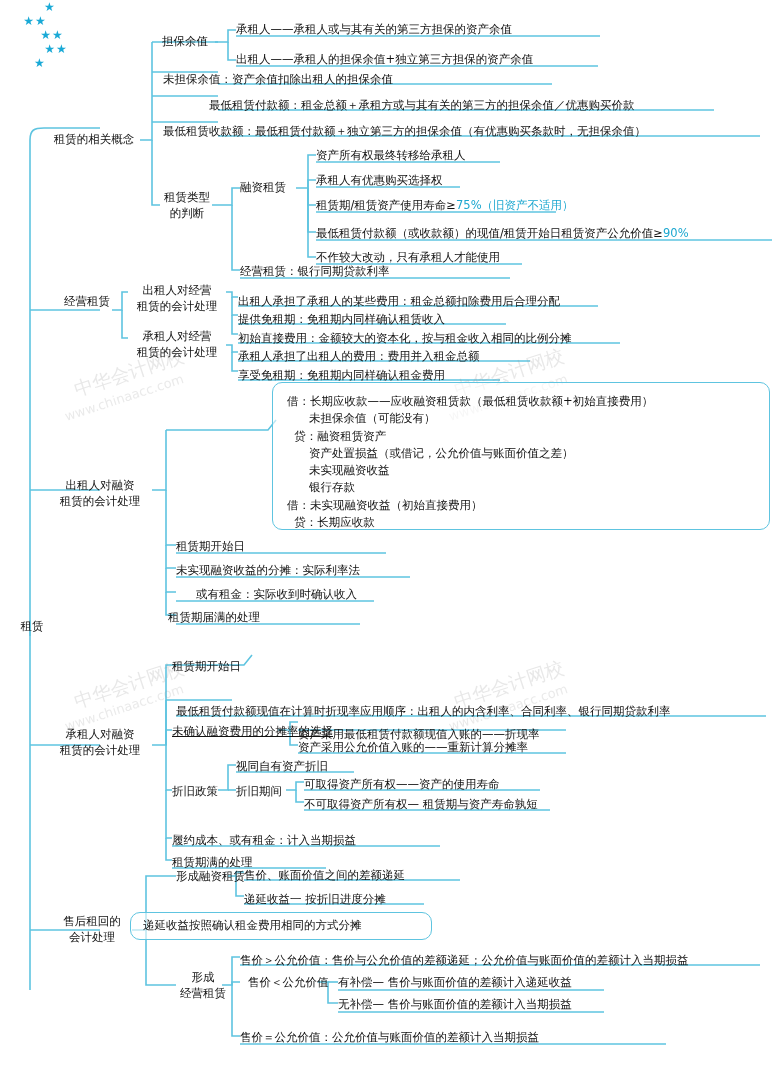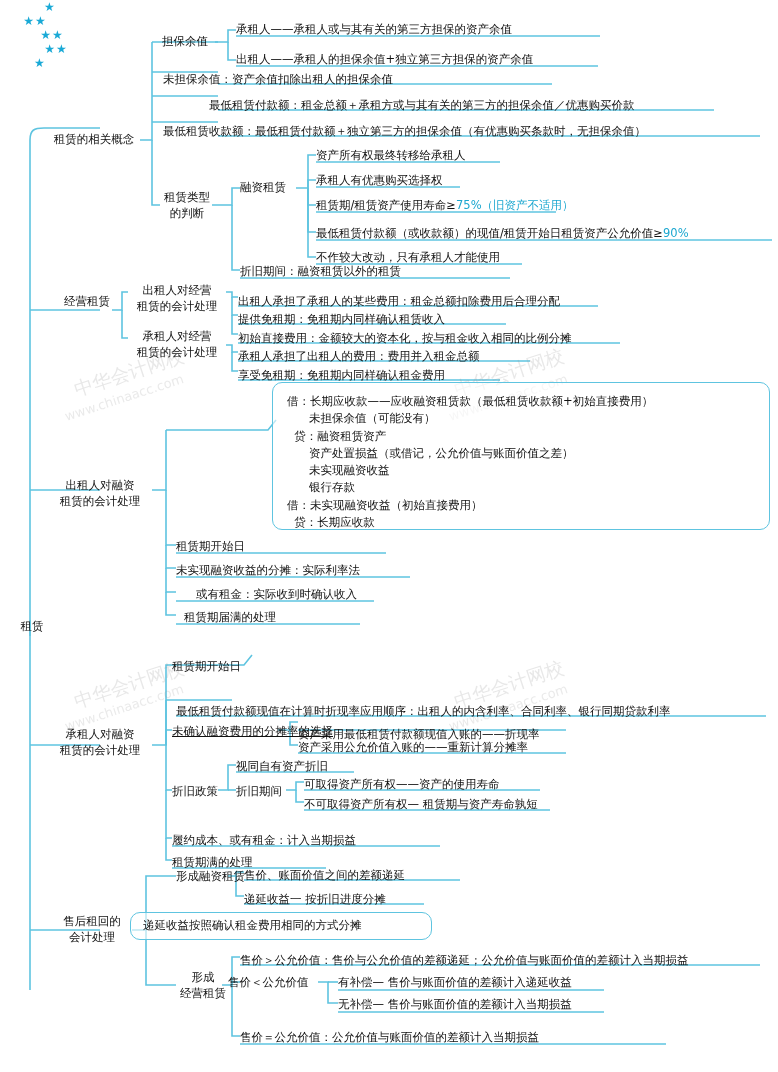--- a/index.html
+++ b/index.html
@@ -174,21 +174,21 @@
 
   <div class="node center" style="left:160px;top:190px;width:54px;line-height:1.35;white-space:pre;">租赁类型
 的判断</div>
 
   <div class="node" style="left:240px;top:180px;">融资租赁</div>
   <div class="node" style="left:316px;top:148px;">资产所有权最终转移给承租人</div>
   <div class="node" style="left:316px;top:173px;">承租人有优惠购买选择权</div>
   <div class="node" style="left:316px;top:198px;"><span>租赁期/租赁资产使用寿命≥</span><span class="blue">75%（旧资产不适用）</span></div>
   <div class="node" style="left:316px;top:226px;"><span>最低租赁付款额（或收款额）的现值/租赁开始日租赁资产公允价值≥</span><span class="blue">90%</span></div>
   <div class="node" style="left:316px;top:250px;">不作较大改动，只有承租人才能使用</div>
-  <div class="node" style="left:240px;top:264px;">折旧期间：融资租赁以外的租赁</div>
+  <div class="node" style="left:240px;top:264px;">经营租赁：银行同期贷款利率</div>
 
   <div class="node center" style="left:52px;top:294px;width:70px;">经营租赁</div>
   <div class="stars" style="left:52px;top:312px;width:70px;">★★</div>
 
   <div class="node center" style="left:128px;top:283px;width:98px;line-height:1.35;white-space:pre;">出租人对经营
 租赁的会计处理</div>
   <div class="node center" style="left:128px;top:329px;width:98px;line-height:1.35;white-space:pre;">承租人对经营
 租赁的会计处理</div>
 
   <div class="node" style="left:238px;top:294px;">出租人承担了承租人的某些费用：租金总额扣除费用后合理分配</div>
@@ -208,21 +208,21 @@
       资产处置损益（或借记，公允价值与账面价值之差）
       未实现融资收益
       银行存款
 借：未实现融资收益（初始直接费用）
   贷：长期应收款</div>
   </div>
 
   <div class="node" style="left:176px;top:539px;">租赁期开始日</div>
   <div class="node" style="left:176px;top:563px;">未实现融资收益的分摊：实际利率法</div>
   <div class="node" style="left:176px;top:587px;margin-left:20px;">或有租金：实际收到时确认收入</div>
-  <div class="node" style="left:184px;top:610px;">租赁期届满的处理</div>
+  <div class="node" style="left:168px;top:610px;">租赁期届满的处理</div>
 
   <div class="node center" style="left:44px;top:727px;width:112px;line-height:1.35;white-space:pre;">承租人对融资
 租赁的会计处理</div>
   <div class="stars" style="left:44px;top:761px;width:112px;">★★</div>
 
   <div class="node" style="left:172px;top:659px;">租赁期开始日</div>
 
   <div class="node" style="left:176px;top:704px;">最低租赁付款额现值在计算时折现率应用顺序：出租人的内含利率、合同利率、银行同期贷款利率</div>
 
   <div class="node" style="left:172px;top:724px;text-decoration:underline;">未确认融资费用的分摊率的选择</div>
@@ -247,18 +247,18 @@
   <div class="node" style="left:244px;top:892px;">递延收益一 按折旧进度分摊</div>
 
   <div class="box" style="left:130px;top:912px;width:300px;height:26px;">
     <div class="inner" style="left:12px;top:4px;font-size:11.5px;">递延收益按照确认租金费用相同的方式分摊</div>
   </div>
 
   <div class="node center" style="left:172px;top:970px;width:62px;line-height:1.35;white-space:pre;">形成
 经营租赁</div>
 
   <div class="node" style="left:240px;top:953px;">售价＞公允价值：售价与公允价值的差额递延；公允价值与账面价值的差额计入当期损益</div>
-  <div class="node" style="left:228px;top:975px;">售价＜公允价值</div>
+  <div class="node" style="left:248px;top:975px;">售价＜公允价值</div>
   <div class="node" style="left:338px;top:975px;">有补偿— 售价与账面价值的差额计入递延收益</div>
   <div class="node" style="left:338px;top:997px;">无补偿— 售价与账面价值的差额计入当期损益</div>
   <div class="node" style="left:240px;top:1030px;text-align:right;">售价＝公允价值：公允价值与账面价值的差额计入当期损益</div>
 
 </div>
 
 </body></html>

